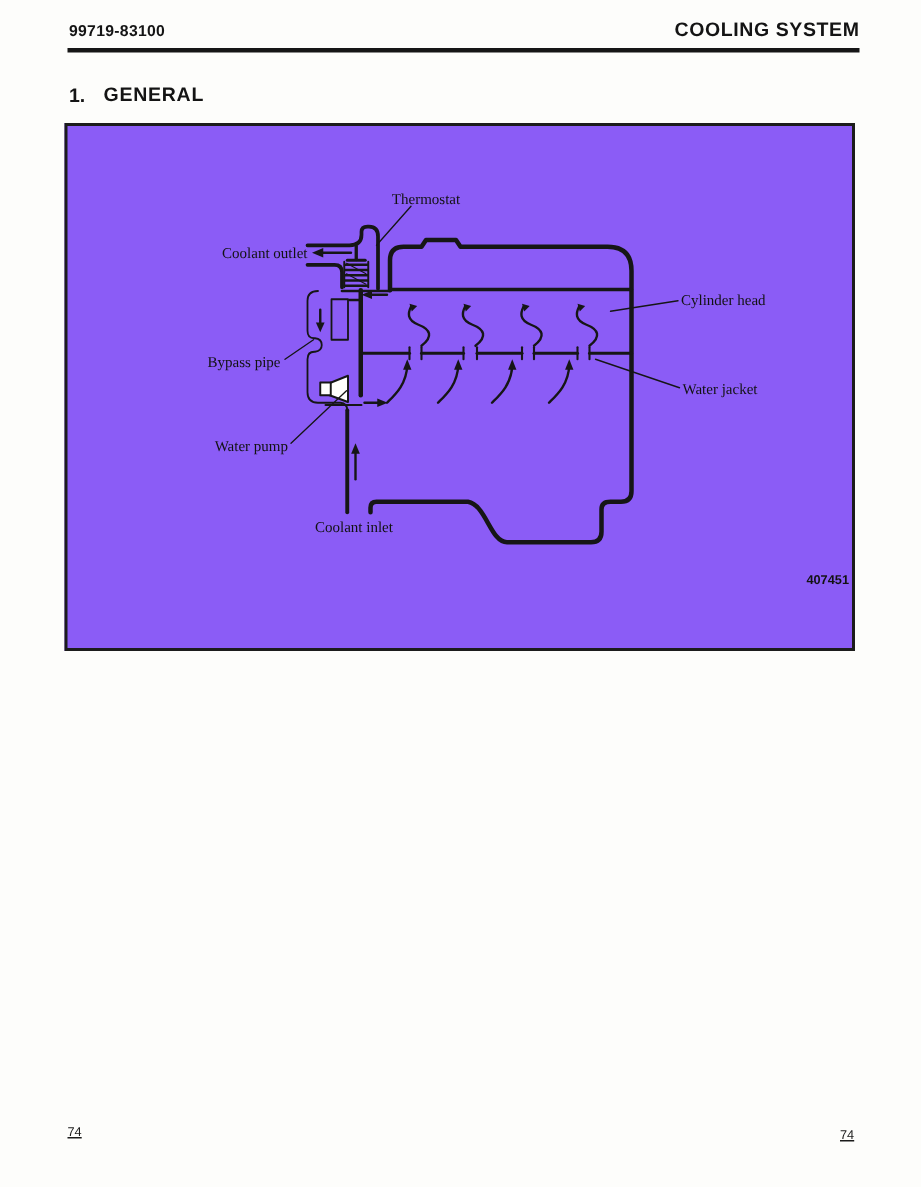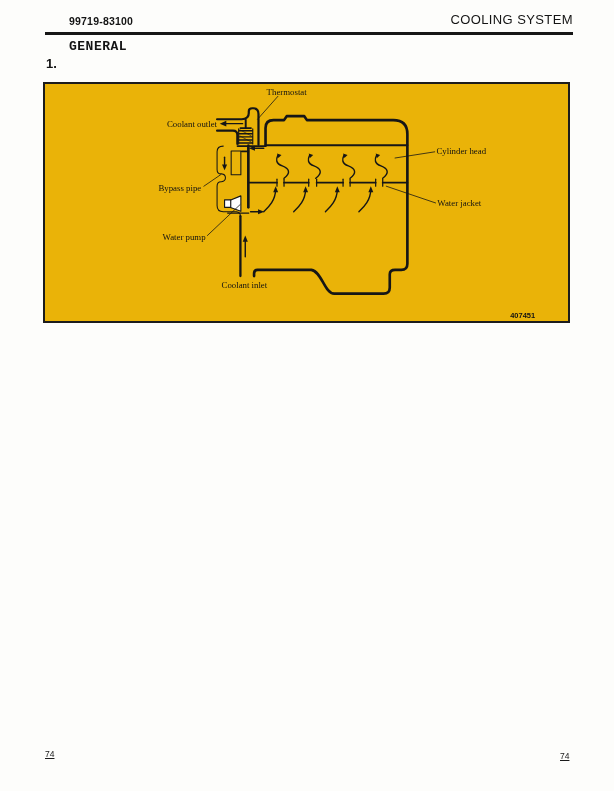--- a/index.html
+++ b/index.html
@@ -5,41 +5,41 @@
   html,body{margin:0;padding:0;}
   body{
     width:614px;height:791px;position:relative;
     background:#fdfdfb;color:#141414;
     font-family:"Liberation Sans",sans-serif;
     overflow:hidden;
   }
   .abs{position:absolute;}
   .doc-number{
     left:46px;top:15px;
-    font-size:10.5px;font-weight:bold;letter-spacing:.2px;margin-left:23px;
+    font-size:10.5px;font-weight:bold;letter-spacing:.2px;
   }
   .section-title{
     right:41px;top:12px;
-    font-size:13px;font-weight:normal;letter-spacing:.4px;
+    font-size:13px;font-weight:bold;letter-spacing:.4px;
   }
   .header-rule{
     left:45px;top:32px;width:528px;height:3px;
     background:#161616;
   }
   .heading-number{
     left:46px;top:56px;
     font-size:13px;font-weight:bold;
   }
   .heading-title{
-    left:69px;top:39px;
-    font-size:13px;font-weight:bold;letter-spacing:.5px;font-family:Liberation Mono, monospace;
+    left:69px;top:55px;
+    font-size:13px;font-weight:bold;letter-spacing:.5px;
   }
   .figure-box{
-    left:43px;top:82px;width:527px;height:241px;
-    border:2px solid #1c1c1c;background:#eab308;
+    left:43px;top:82px;width:527px;height:352px;
+    border:2px solid #1c1c1c;background:#8b5cf6;
     box-sizing:border-box;
   }
   .figure-box svg{display:block;width:100%;height:100%;}
   .page-num{font-size:8.5px;color:#1a1a1a;text-decoration:underline;}
   .page-num-left{left:45px;top:749px;}
   .page-num-right{left:560px;top:751px;}
   svg text{
     font-family:"Liberation Serif","DejaVu Serif",serif;
     font-size:10px;fill:#121212;
   }

